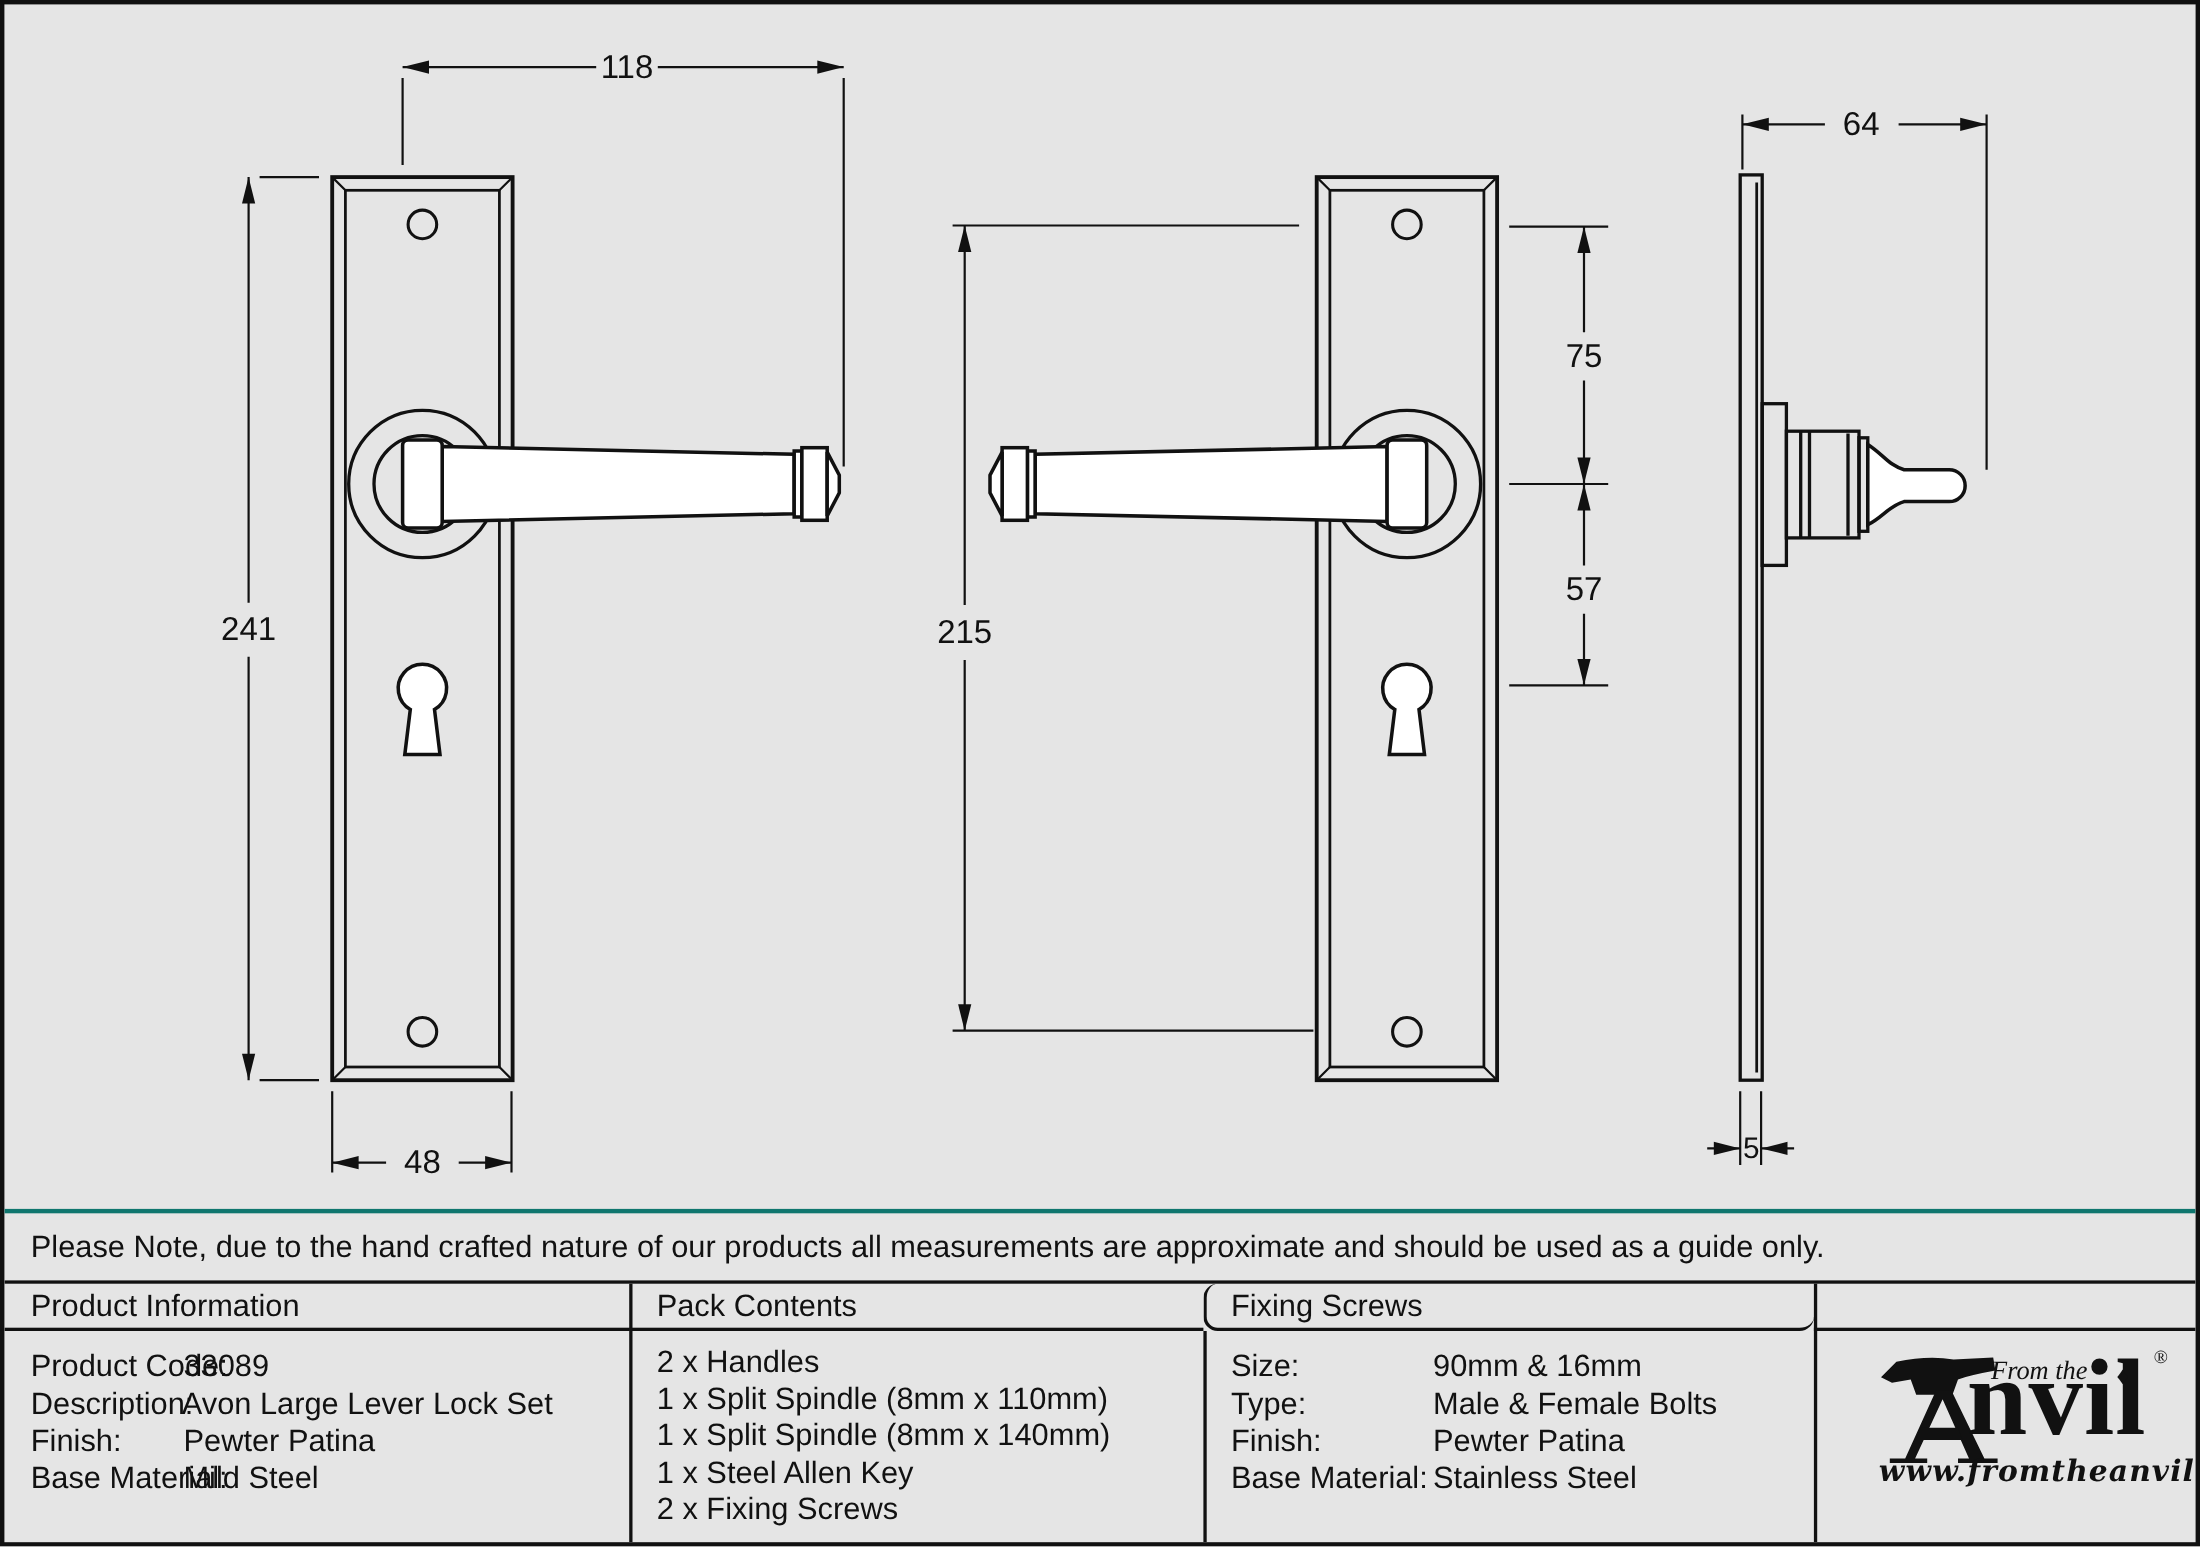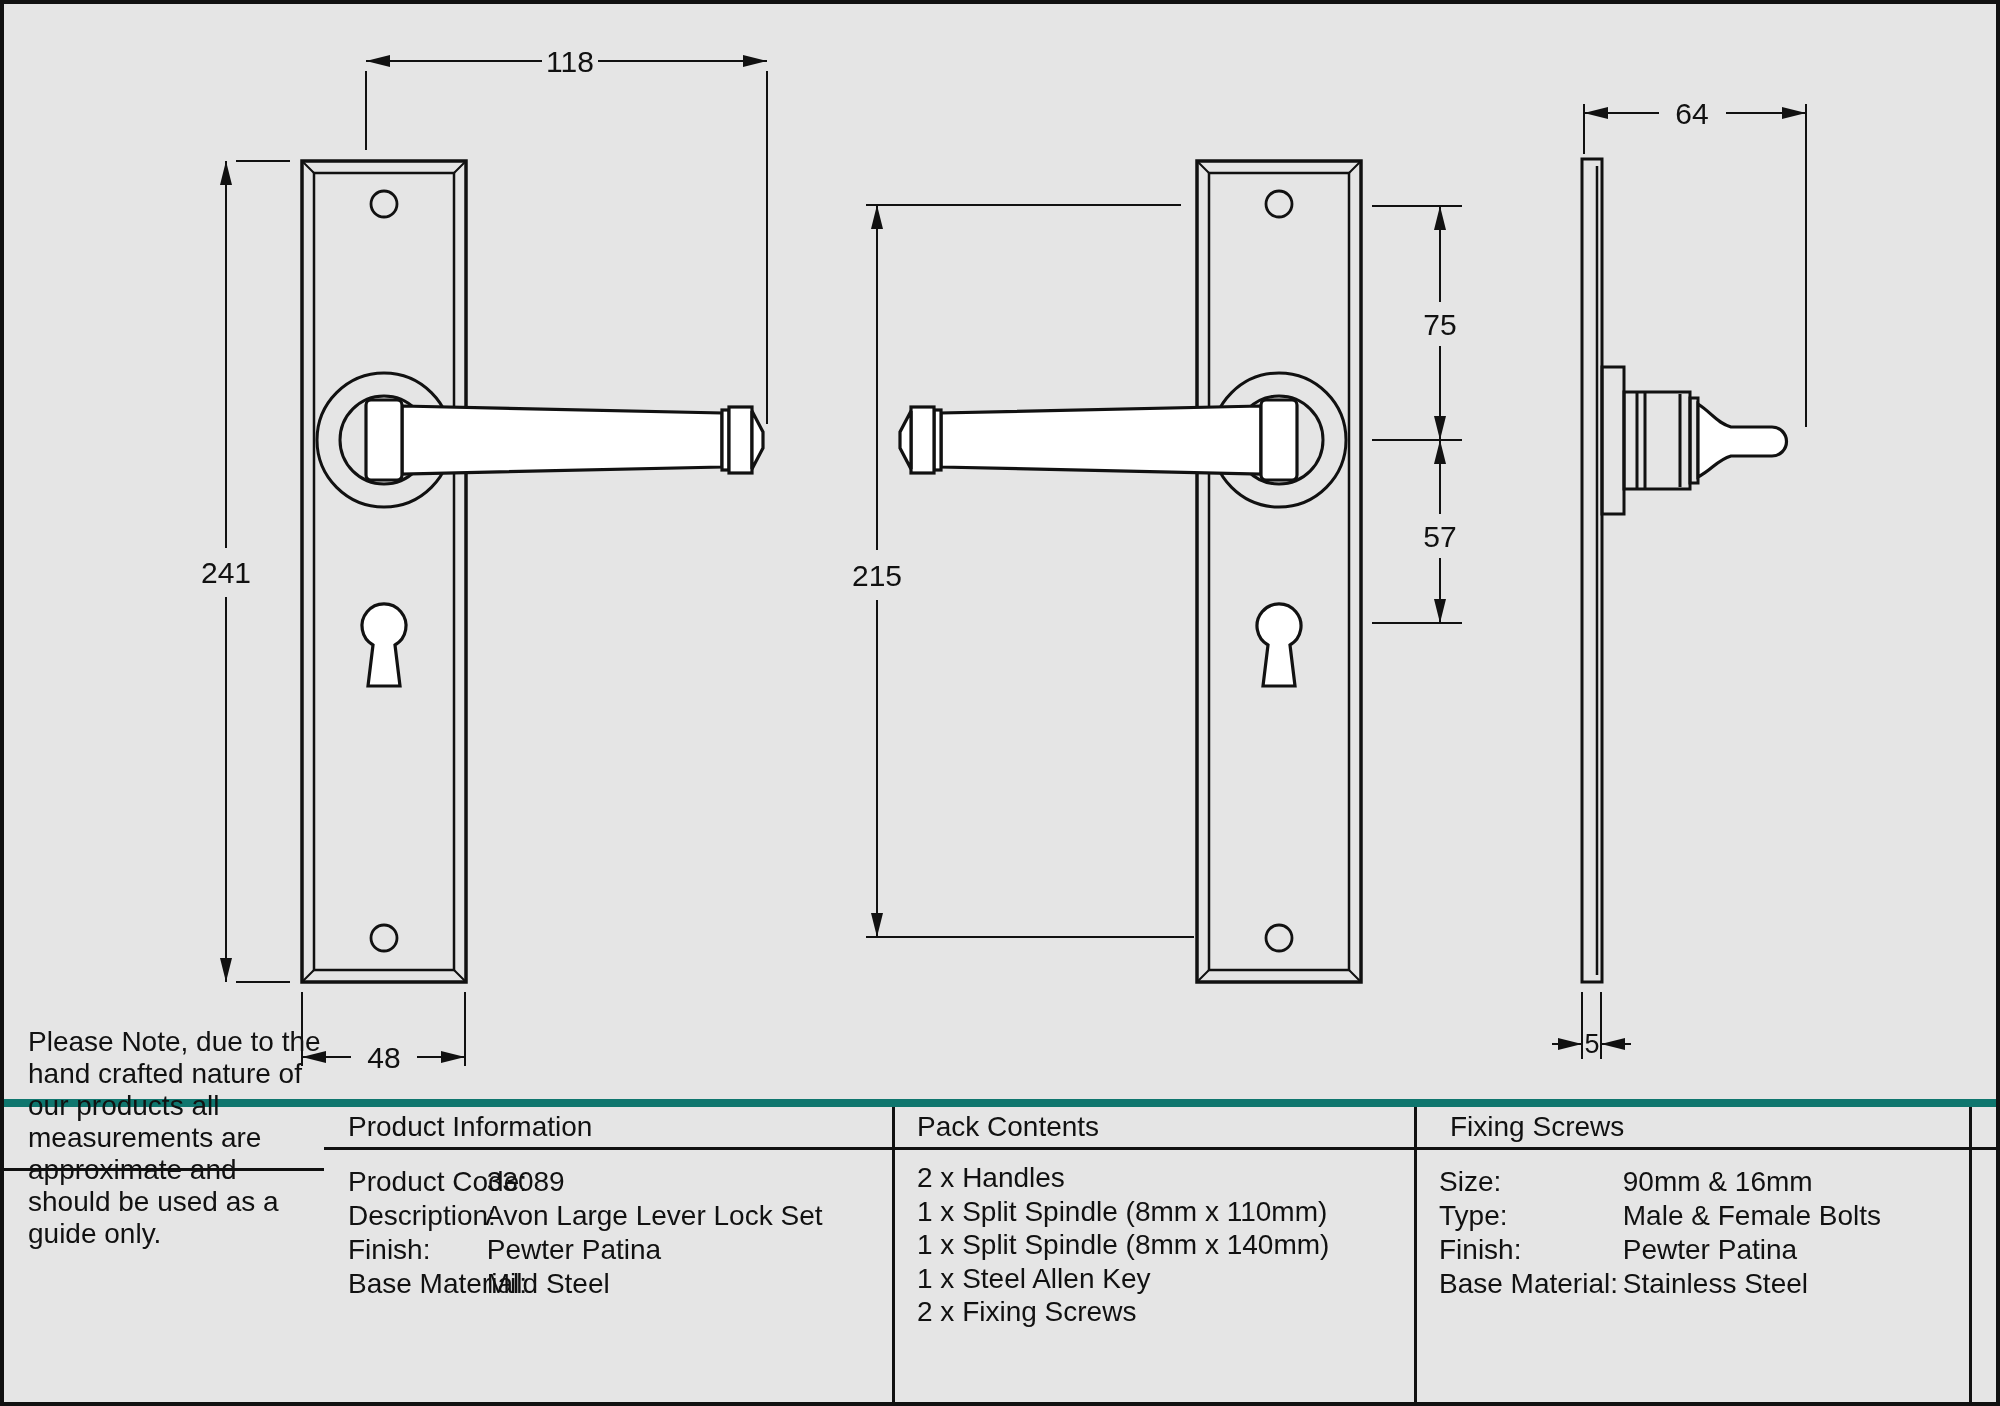--- a/index.html
+++ b/index.html
@@ -6,29 +6,29 @@
   .sheet{
     position:relative;width:2000px;height:1406px;background:#e5e5e5;
     box-sizing:border-box;border:4px solid #111;
     font-family:"Liberation Sans",sans-serif;color:#111;overflow:hidden;
   }
   .drawing-area{position:absolute;left:0;top:0;width:1992px;height:1099px;}
   svg text{font-family:"Liberation Sans",sans-serif;fill:#111;}
   .dim-label{font-size:30px;}
 
   
-  .tables{position:absolute;left:0;right:0;top:1095px;bottom:0;border-top:8px solid #0f766e;
-          display:flex;flex-direction:row;}
+  .tables{position:absolute;left:0;right:0;top:1095px;bottom:0;border-top:4px solid #0f766e;
+          display:flex;flex-direction:column;}
   .note-row{height:61px;border-bottom:3px solid #111;display:flex;align-items:center;
             padding-left:24px;font-size:28px;}
   .grid{flex:1;display:grid;grid-template-columns:568px 522px 555px 1fr;grid-template-rows:43px 1fr;}
   .cell{box-sizing:border-box;}
   .bl{border-left:3px solid #111;}
   .hcell{border-bottom:3px solid #111;display:flex;align-items:center;font-size:28px;padding-left:24px;}
-  .hcell.c3{padding-left:33px;}
+  .hcell.c3{padding-left:22px;border-radius:13px;}
   .body-cell{font-size:28px;padding-top:15px;}
   .kv{line-height:34px;white-space:nowrap;}
   .col1 .kv{padding-left:24px;}
   .col1 .k{display:inline-block;width:131px;}
   .col3 .k{display:inline-block;width:176px;}
   .col3 .kv{padding-left:22px;}
   .col2{padding-top:11px;}
   .col2 .item{line-height:33.5px;padding-left:22px;white-space:nowrap;}
 
   

